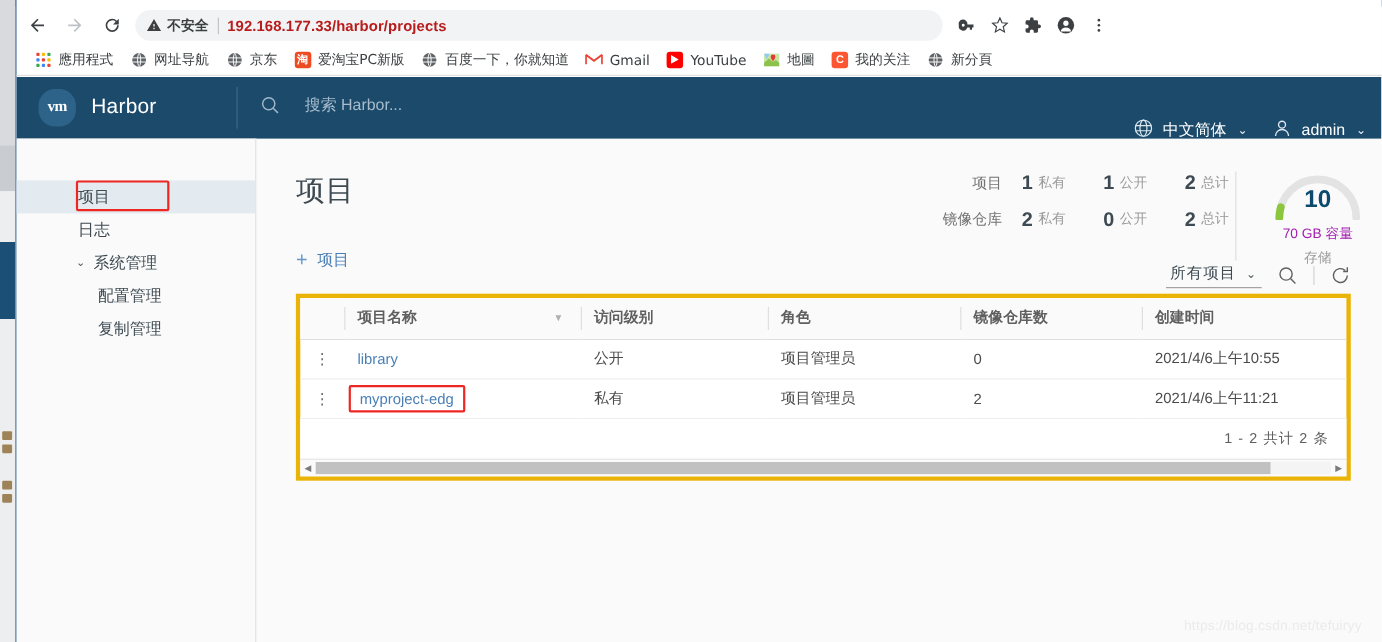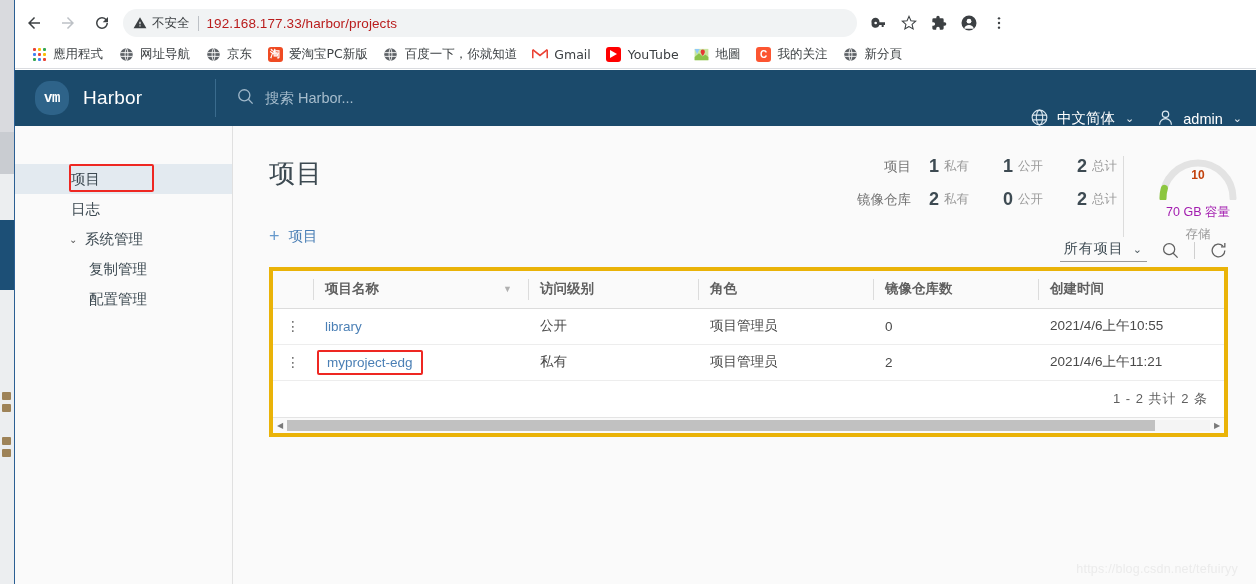--- a/index.html
+++ b/index.html
@@ -25,21 +25,21 @@
   .chrome {
     position: absolute; left: 14px; top: 0; width: 1242px; height: 70px;
     background: #ffffff; border-left: 1px solid #2b5f93;
   }
   .tabstrip {
     position: absolute; left: 14px; top: 0; width: 1242px; height: 6px;
     background: #2b5f93;
   }
   .omni-row {
     position: absolute; left: 0; top: 6px; width: 1002px; height: 34px;
-    display: flex; align-items: center;
+    display: flex; align-items: center; font-weight: bold;
   }
   .nav-btn {
     width: 30px; height: 30px; margin-left: 4px;
     display: flex; align-items: center; justify-content: center;
     border-radius: 50%; cursor: pointer;
   }
   .nav-btn svg { display: block; }
   .omnibox {
     flex: 1; height: 28px; margin: 0 8px 0 6px;
     background: #f1f3f4; border-radius: 14px;
@@ -94,25 +94,25 @@
   }
   .hdr {
     height: 56px; background: #1b4a6b; display: flex; align-items: center;
     position: relative;
   }
   .brand { display: flex; align-items: center; padding-left: 20px; width: 200px; }
   .vm-logo {
     width: 34px; height: 34px; background: #2e6389; border-radius: 15px;
     display: flex; align-items: center; justify-content: center;
     color: #ffffff; font-size: 14px; font-weight: bold; letter-spacing: -0.5px;
-    font-family: Liberation Mono, monospace;
+    font-family: Liberation Serif, serif;
   }
   .brand-name { color: #ffffff; font-size: 19px; margin-left: 14px; letter-spacing: 0.2px; }
   .hdr-div { width: 1px; height: 38px; background: #3a6b8d; }
-  .hdr-search { display: flex; align-items: center; margin-left: 20px; gap: 10px; }
+  .hdr-search { display: flex; align-items: flex-start; margin-left: 20px; gap: 22px; }
   .hdr-search-text { color: #a7bdcd; font-size: 14.5px; }
   .hdr-right {
     position: absolute; right: 14px; top: 0; height: 56px;
     display: flex; align-items: center; gap: 22px;
   }
   .hdr-item { display: flex; align-items: center; gap: 8px; color: #ffffff;
               font-size: 14.5px; cursor: pointer; margin-top: 41px; }
   .caret { font-size: 11px; opacity: 0.9; margin-left: 2px; }
 
   .body-wrap { display: flex; height: 458px; }
@@ -149,21 +149,21 @@
   .stat-table { border-collapse: collapse; }
   .stat-table td { padding: 6px 0; vertical-align: middle; }
   .st-label { font-size: 13.5px; color: #737373; text-align: right; padding-right: 18px !important; }
   .st-num { font-size: 18px; color: #3d4a52; font-weight: bold; }
   .st-unit { font-size: 12.5px; color: #9a9a9a; padding-left: 5px !important; padding-right: 34px !important; }
   .stat-div { width: 1px; background: #dcdcdc; align-self: stretch; margin: 6px 22px 6px 6px; }
   .gauge { width: 104px; text-align: center; position: relative; padding-top: 4px; }
   .gauge svg { display: block; margin: 0 auto; }
   .gauge-num {
     position: absolute; left: 0; right: 0; top: 18px;
-    font-size: 12px; font-weight: bold; color: #c2410c;
+    font-size: 22px; font-weight: bold; color: #0c4a6e;
   }
   .gauge-cap { font-size: 12.5px; color: #a21caf; margin-top: 4px; }
   .gauge-sub { font-size: 12.5px; color: #9a9a9a; margin-top: 5px; }
 
   .toolbar {
     display: flex; align-items: center; margin-top: 28px;
     padding-right: 28px; height: 34px;
   }
   .btn-new {
     display: flex; align-items: center; gap: 9px;
@@ -465,24 +465,24 @@
           <span>项目</span>
         </div>
         <div class="nav-item lvl0">
           <span>日志</span>
         </div>
         <div class="nav-item group">
           <span class="nav-chevron">⌄</span>
           <span style="padding-left:30px">系统管理</span>
         </div>
         <div class="nav-item lvl1">
+          <span>配置管理</span>
+        </div>
+        <div class="nav-item lvl1">
           <span>复制管理</span>
-        </div>
-        <div class="nav-item lvl1">
-          <span>配置管理</span>
         </div>
         <div class="hl-box" style="left:54px; top:38px; width:85px; height:28px;"></div>
       </div>
 
       <div class="content">
 
         <div class="page-title">项目</div>
 
         <div class="stats">
           <table class="stat-table">

